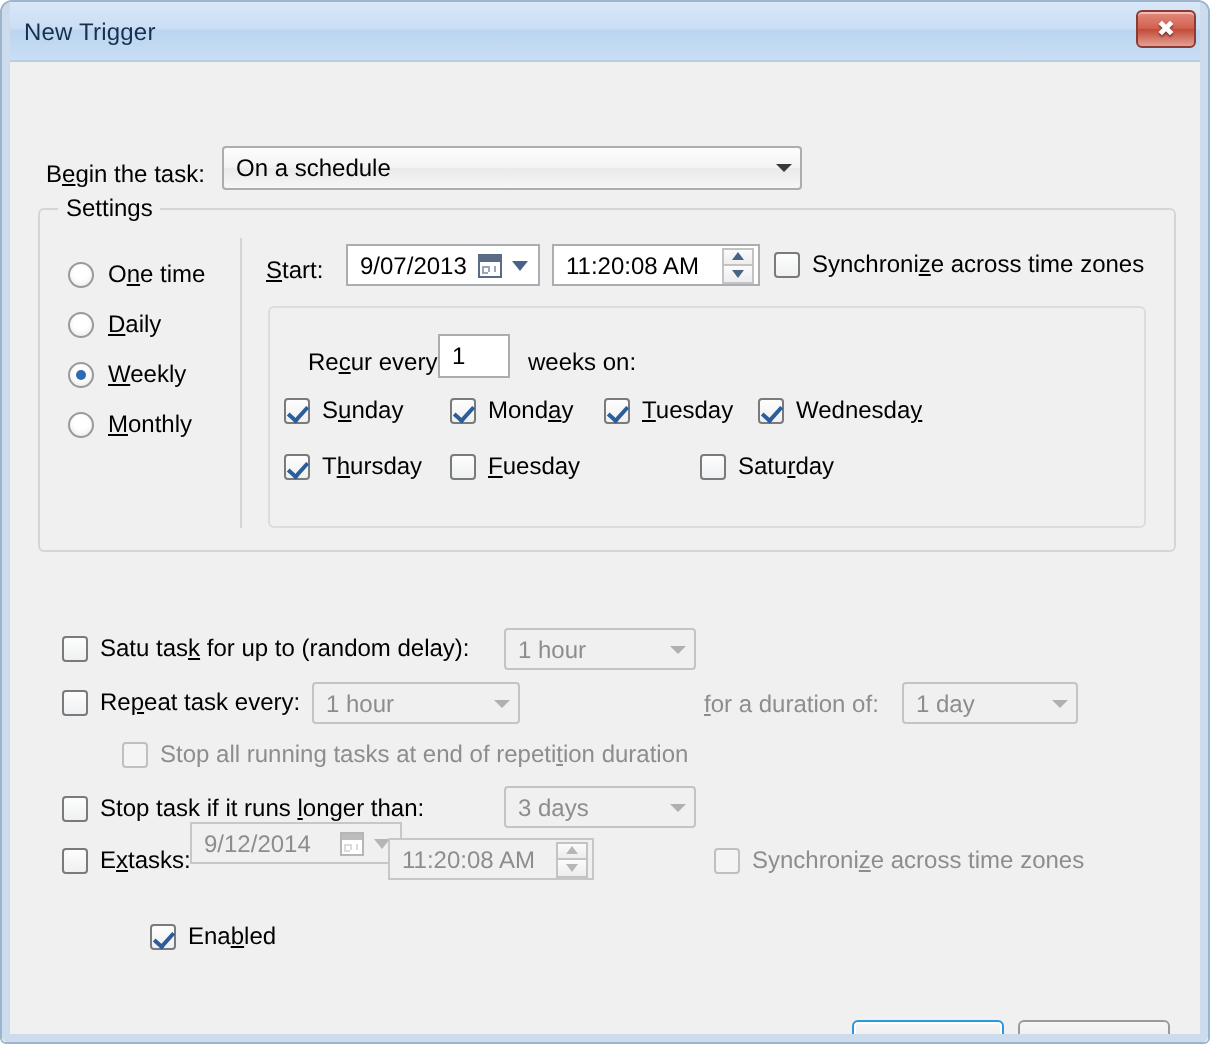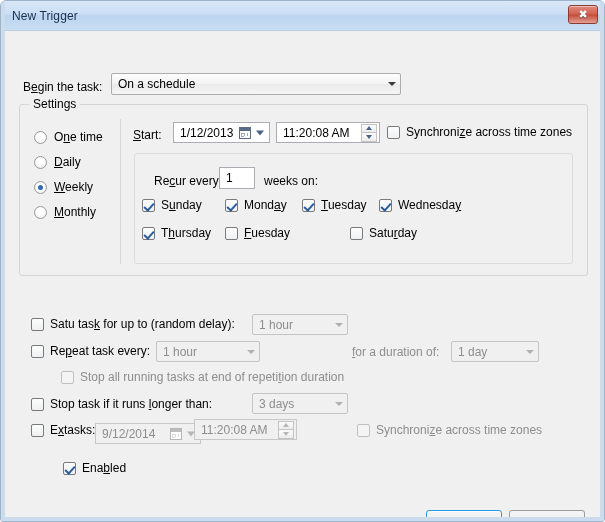--- a/index.html
+++ b/index.html
@@ -394,21 +394,21 @@
       <span class="rd"></span>
       <span class="lbl"><span></span><span class="u">M</span><span>onthly</span></span>
     </div>
 
     <div class="vsep" style="left:119px; top:88px; height:145px;"></div>
 
     <div class="lbl" style="position:absolute; left:132px; top:97px;">
       <span></span><span class="u">S</span><span>tart:</span>
     </div>
     <div class="textbox" style="left:172px; top:91px; width:97px; height:21px;">
-      <span class="tb-text">1/12/2013</span>
+      <span class="tb-text">9/07/2013</span>
       <span class="dp-icon"></span>
       <span class="dp-arrow"></span>
     </div>
     <div class="textbox" style="left:275px; top:91px; width:104px; height:21px;">
       <span class="tb-text">11:20:08 AM</span>
       <span class="spinner">
         <span class="spin-btn">
             <i class="spin-up-g"></i>
           </span>
         <span class="spin-btn">
@@ -506,42 +506,42 @@
       <span class="combo-text">3 days</span>
       <span class="arrow">
           <i class="arrow-glyph"></i>
         </span>
     </div>
 
     <div class="cbwrap" style="left:30px; top:392px;">
       <span class="cb"></span>
       <span class="lbl"><span>E</span><span class="u">x</span><span>tasks:</span></span>
     </div>
-    <div class="textbox disabled" style="left:94px; top:392px; width:106px; height:21px;text-align:right;">
+    <div class="textbox disabled" style="left:94px; top:380px; width:106px; height:21px;text-align:right;">
       <span class="tb-text">9/12/2014</span>
       <span class="dp-icon"></span>
       <span class="dp-arrow"></span>
     </div>
     <div class="textbox disabled" style="left:193px; top:388px; width:103px; height:21px;">
       <span class="tb-text">11:20:08 AM</span>
       <span class="spinner">
         <span class="spin-btn">
             <i class="spin-up-g"></i>
           </span>
         <span class="spin-btn">
             <i class="spin-dn-g"></i>
           </span>
       </span>
     </div>
     <div class="cbwrap" style="left:356px; top:392px;">
       <span class="cb dis"></span>
       <span class="lbl disabled"><span>Synchroni</span><span class="u">z</span><span>e across time zones</span></span>
     </div>
 
-    <div class="cbwrap" style="left:18px; top:430px;padding-left:44px;">
+    <div class="cbwrap" style="left:30px; top:430px;padding-left:44px;">
       <span class="cb checked"></span>
       <span class="lbl"><span>Ena</span><span class="u">b</span><span>led</span></span>
     </div>
 
     <div class="btn default" style="left:425px; top:479px; width:76px;">
       <span>OK</span>
     </div>
     <div class="btn" style="left:508px; top:479px; width:76px;">
       <span>Cancel</span>
     </div>

